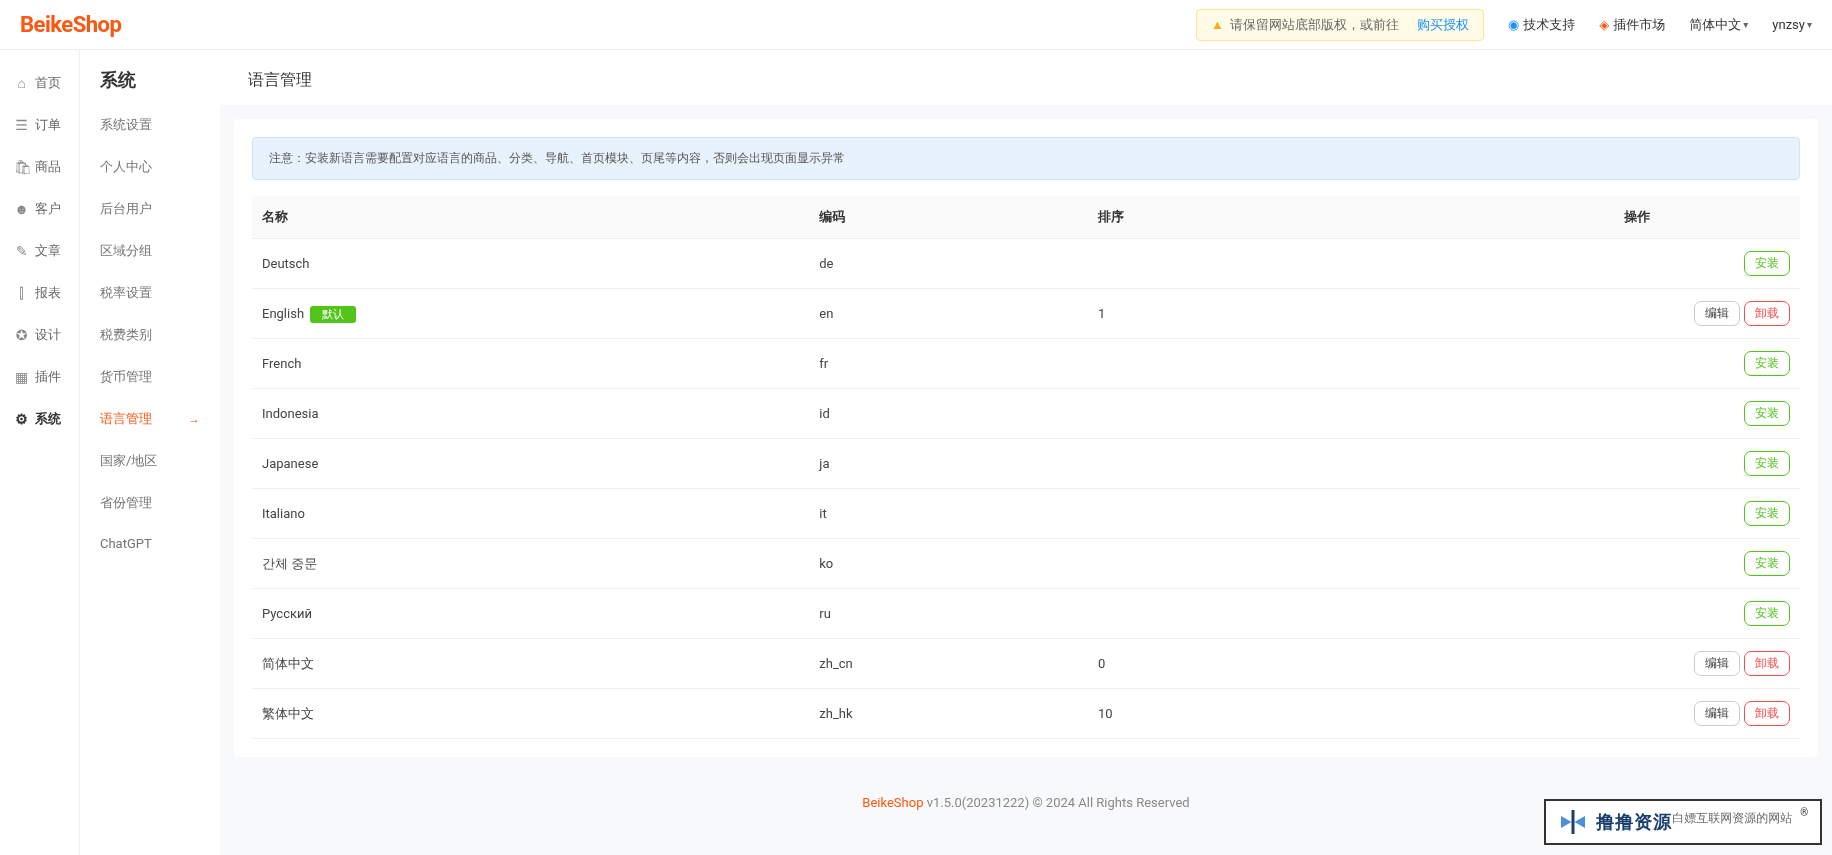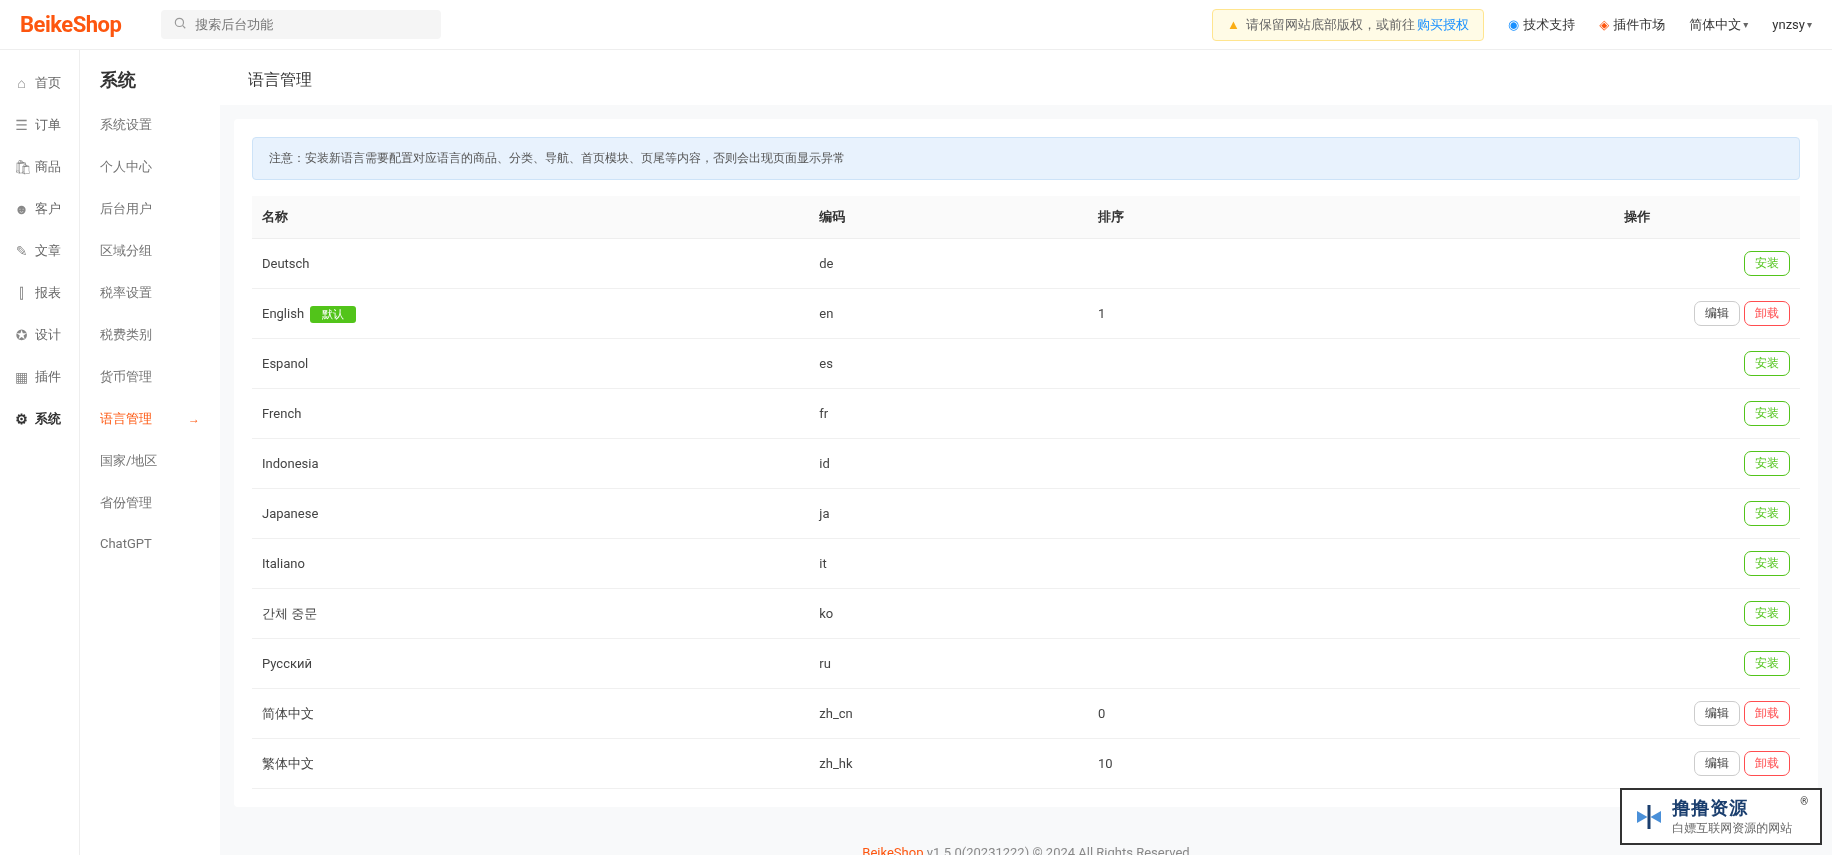--- a/index.html
+++ b/index.html
@@ -5,21 +5,21 @@
 * { margin: 0; padding: 0; box-sizing: border-box; }
 body { font-family: -apple-system, BlinkMacSystemFont, "Segoe UI", Roboto, "Helvetica Neue", Arial, sans-serif; font-size: 14px; color: #333; background: #fff; }
 .header { display: flex; align-items: center; height: 50px; padding: 0 20px; border-bottom: 1px solid #eee; }
 .logo { font-size: 22px; font-weight: bold; color: #fd560f; margin-right: 40px; letter-spacing: -0.5px; }
 .search-box { display: flex; align-items: center; background: #f5f5f5; border-radius: 4px; padding: 6px 12px; width: 280px; }
 .search-icon { color: #999; margin-right: 8px; }
 .search-input { border: none; background: transparent; outline: none; font-size: 13px; color: #333; width: 100%; }
 .header-right { margin-left: auto; display: flex; align-items: center; gap: 24px; }
 .notice-bar { background: #fffbe6; border: 1px solid #ffe58f; border-radius: 4px; padding: 6px 14px; font-size: 13px; color: #666; display: flex; align-items: center; }
 .notice-bar .warn-icon { color: #faad14; margin-right: 6px; }
-.notice-bar a { color: #1890ff; text-decoration: none; margin-left: 2px; }
+.notice-bar a { color: #1890ff; text-decoration: none; margin-left: 18px; }
 .header-link { display: flex; align-items: center; color: #333; font-size: 13px; cursor: pointer; }
 .header-link .hi { margin-right: 4px; }
 .tech-icon { color: #1890ff; }
 .plugin-icon { color: #fd560f; }
 .chevron { margin-left: 2px; font-size: 10px; color: #666; }
 .body-wrap { display: flex; min-height: calc(100vh - 50px); }
 .nav1 { width: 80px; border-right: 1px solid #eee; padding-top: 12px; }
 .nav1-item { display: flex; align-items: center; padding: 12px 14px; color: #666; font-size: 13px; cursor: pointer; gap: 6px; }
 .nav1-item.active { color: #333; font-weight: 600; }
 .nav1-item .ni { width: 15px; text-align: center; color: #888; font-size: 14px; }
@@ -41,39 +41,30 @@
 .table td.right { text-align: right; }
 .badge-default { background: #52c41a; color: #fff; font-size: 11px; padding: 2px 12px; border-radius: 3px; margin-left: 6px; }
 .btn { display: inline-block; padding: 3px 10px; font-size: 12px; border-radius: 7px; cursor: pointer; border: 1px solid; background: #fff; margin-left: 4px; }
 .btn-install { color: #52c41a; border-color: #52c41a; }
 .btn-edit { color: #404040; border-color: #ccc; }
 .btn-uninstall { color: #ff4d4f; border-color: #ff4d4f; }
 .footer { text-align: center; padding: 24px 0 16px; font-size: 13px; color: #888; }
 .footer .brand { color: #fd560f; }
 .watermark { position: fixed; right: 10px; bottom: 10px; border: 2px solid #333; background: #fff; padding: 6px 12px; display: flex; align-items: center; gap: 8px; }
 .watermark-logo { width: 30px; height: 30px; }
-.watermark-text { display: flex; flex-direction: column; }
+.watermark-text { display: flex; flex-direction: row; }
 .watermark-text .t1 { font-size: 18px; font-weight: bold; color: #1a3e6e; letter-spacing: 1px; }
 .watermark-text .t2 { font-size: 12px; color: #666; }
 .watermark .reg { font-size: 10px; align-self: flex-start; }
 </style>
 </head>
 <body>
 
 <div class="header">
   <div class="logo">BeikeShop</div>
-  <div class="search-box">
-    <span class="search-icon">
-      <svg width="14" height="14" viewBox="0 0 24 24" fill="none" stroke="currentColor" stroke-width="2">
-          <circle cx="11" cy="11" r="7"></circle>
-          <line x1="21" y1="21" x2="16.65" y2="16.65"></line>
-        </svg>
-    </span>
-    <input class="search-input" placeholder="搜索后台功能" style="">
-  </div>
   <div class="header-right">
     <div class="notice-bar">
       <span class="warn-icon">▲</span>
       <span>请保留网站底部版权，或前往</span>
       <a href="#">购买授权</a>
     </div>
     <div class="header-link">
       <span class="hi tech-icon">◉</span>
       <span>技术支持</span>
     </div>
@@ -192,26 +183,20 @@
     <td></td>
     <td class="right"><span class="btn btn-install">安装</span></td>
             </tr>
             <tr>
     <td>English<span class="badge-default">默认</span></td>
     <td>en</td>
     <td>1</td>
     <td class="right"><span class="btn btn-edit">编辑</span><span class="btn btn-uninstall">卸载</span></td>
             </tr>
             <tr>
-    <td>Espanol</td>
-    <td>es</td>
-    <td></td>
-    <td class="right"><span class="btn btn-install">安装</span></td>
-            </tr>
-            <tr>
     <td>French</td>
     <td>fr</td>
     <td></td>
     <td class="right"><span class="btn btn-install">安装</span></td>
             </tr>
             <tr>
     <td>Indonesia</td>
     <td>id</td>
     <td></td>
     <td class="right"><span class="btn btn-install">安装</span></td>

